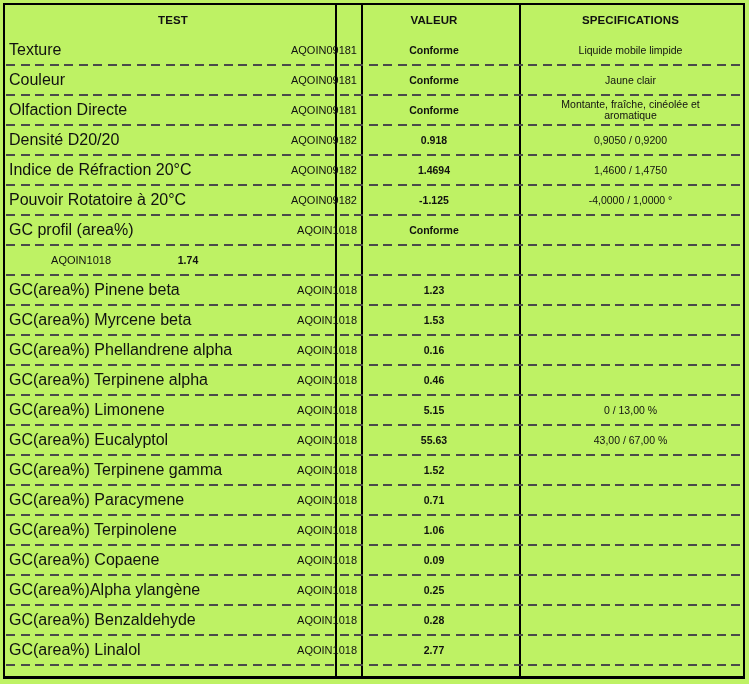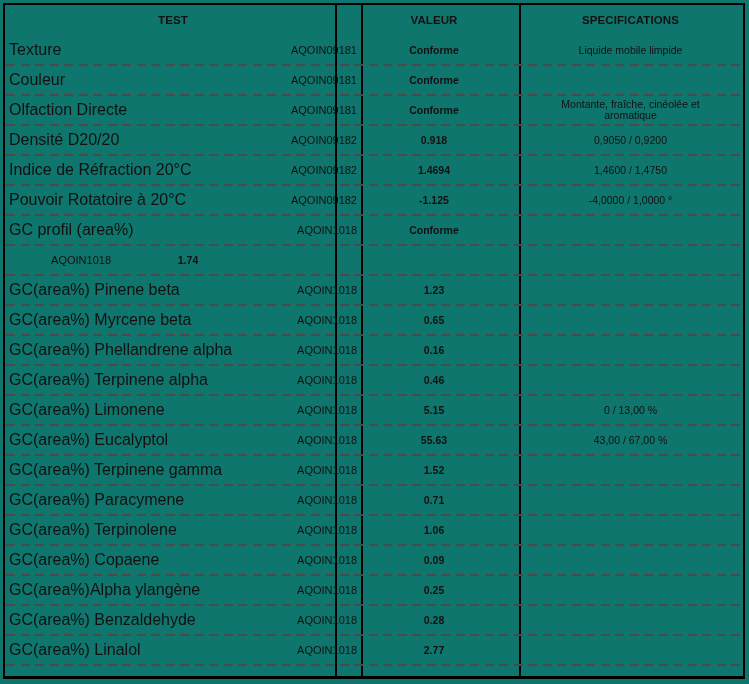--- a/index.html
+++ b/index.html
@@ -1,19 +1,19 @@
 <!DOCTYPE html>
 <html><head>
 <meta charset="utf-8">
 <style>
   html,body{margin:0;padding:0;background:#ffffff;}
   .page{
     position:relative;
     width:749px;height:684px;
-    background:#0f766e;
+    background:#bef264;
     font-family:"Liberation Sans", sans-serif;
     color:#111;
     overflow:hidden;
   }
   .spec-table{
     position:absolute;left:3px;top:3px;
     width:742px;height:676px;
     border:2px solid #000;
     border-bottom-width:3px;
     box-sizing:border-box;
@@ -67,20 +67,23 @@
           <div class="cell c-code">AQOIN09181</div>
           <div class="cell c-value">Conforme</div>
           <div class="cell c-spec">
             <span>Liquide mobile limpide</span>
           </div>
         </div>
         <div class="row">
           <div class="cell c-name">Couleur</div>
           <div class="cell c-code">AQOIN09181</div>
           <div class="cell c-value">Conforme</div>
+          <div class="cell c-spec">
+            <span>Jaune clair</span>
+          </div>
         </div>
         <div class="row">
           <div class="cell c-name">Olfaction Directe</div>
           <div class="cell c-code">AQOIN09181</div>
           <div class="cell c-value">Conforme</div>
           <div class="cell c-spec">
             <span>Montante, fraîche, cinéolée et aromatique</span>
           </div>
         </div>
         <div class="row">
@@ -126,21 +129,21 @@
           <div class="cell c-name">GC(area%) Pinene beta</div>
           <div class="cell c-code">AQOIN1018</div>
           <div class="cell c-value">1.23</div>
           <div class="cell c-spec">
             <span></span>
           </div>
         </div>
         <div class="row">
           <div class="cell c-name">GC(area%) Myrcene beta</div>
           <div class="cell c-code">AQOIN1018</div>
-          <div class="cell c-value">0.65</div>
+          <div class="cell c-value">1.53</div>
           <div class="cell c-spec">
             <span></span>
           </div>
         </div>
         <div class="row">
           <div class="cell c-name">GC(area%) Phellandrene alpha</div>
           <div class="cell c-code">AQOIN1018</div>
           <div class="cell c-value">0.16</div>
           <div class="cell c-spec">
             <span></span>

